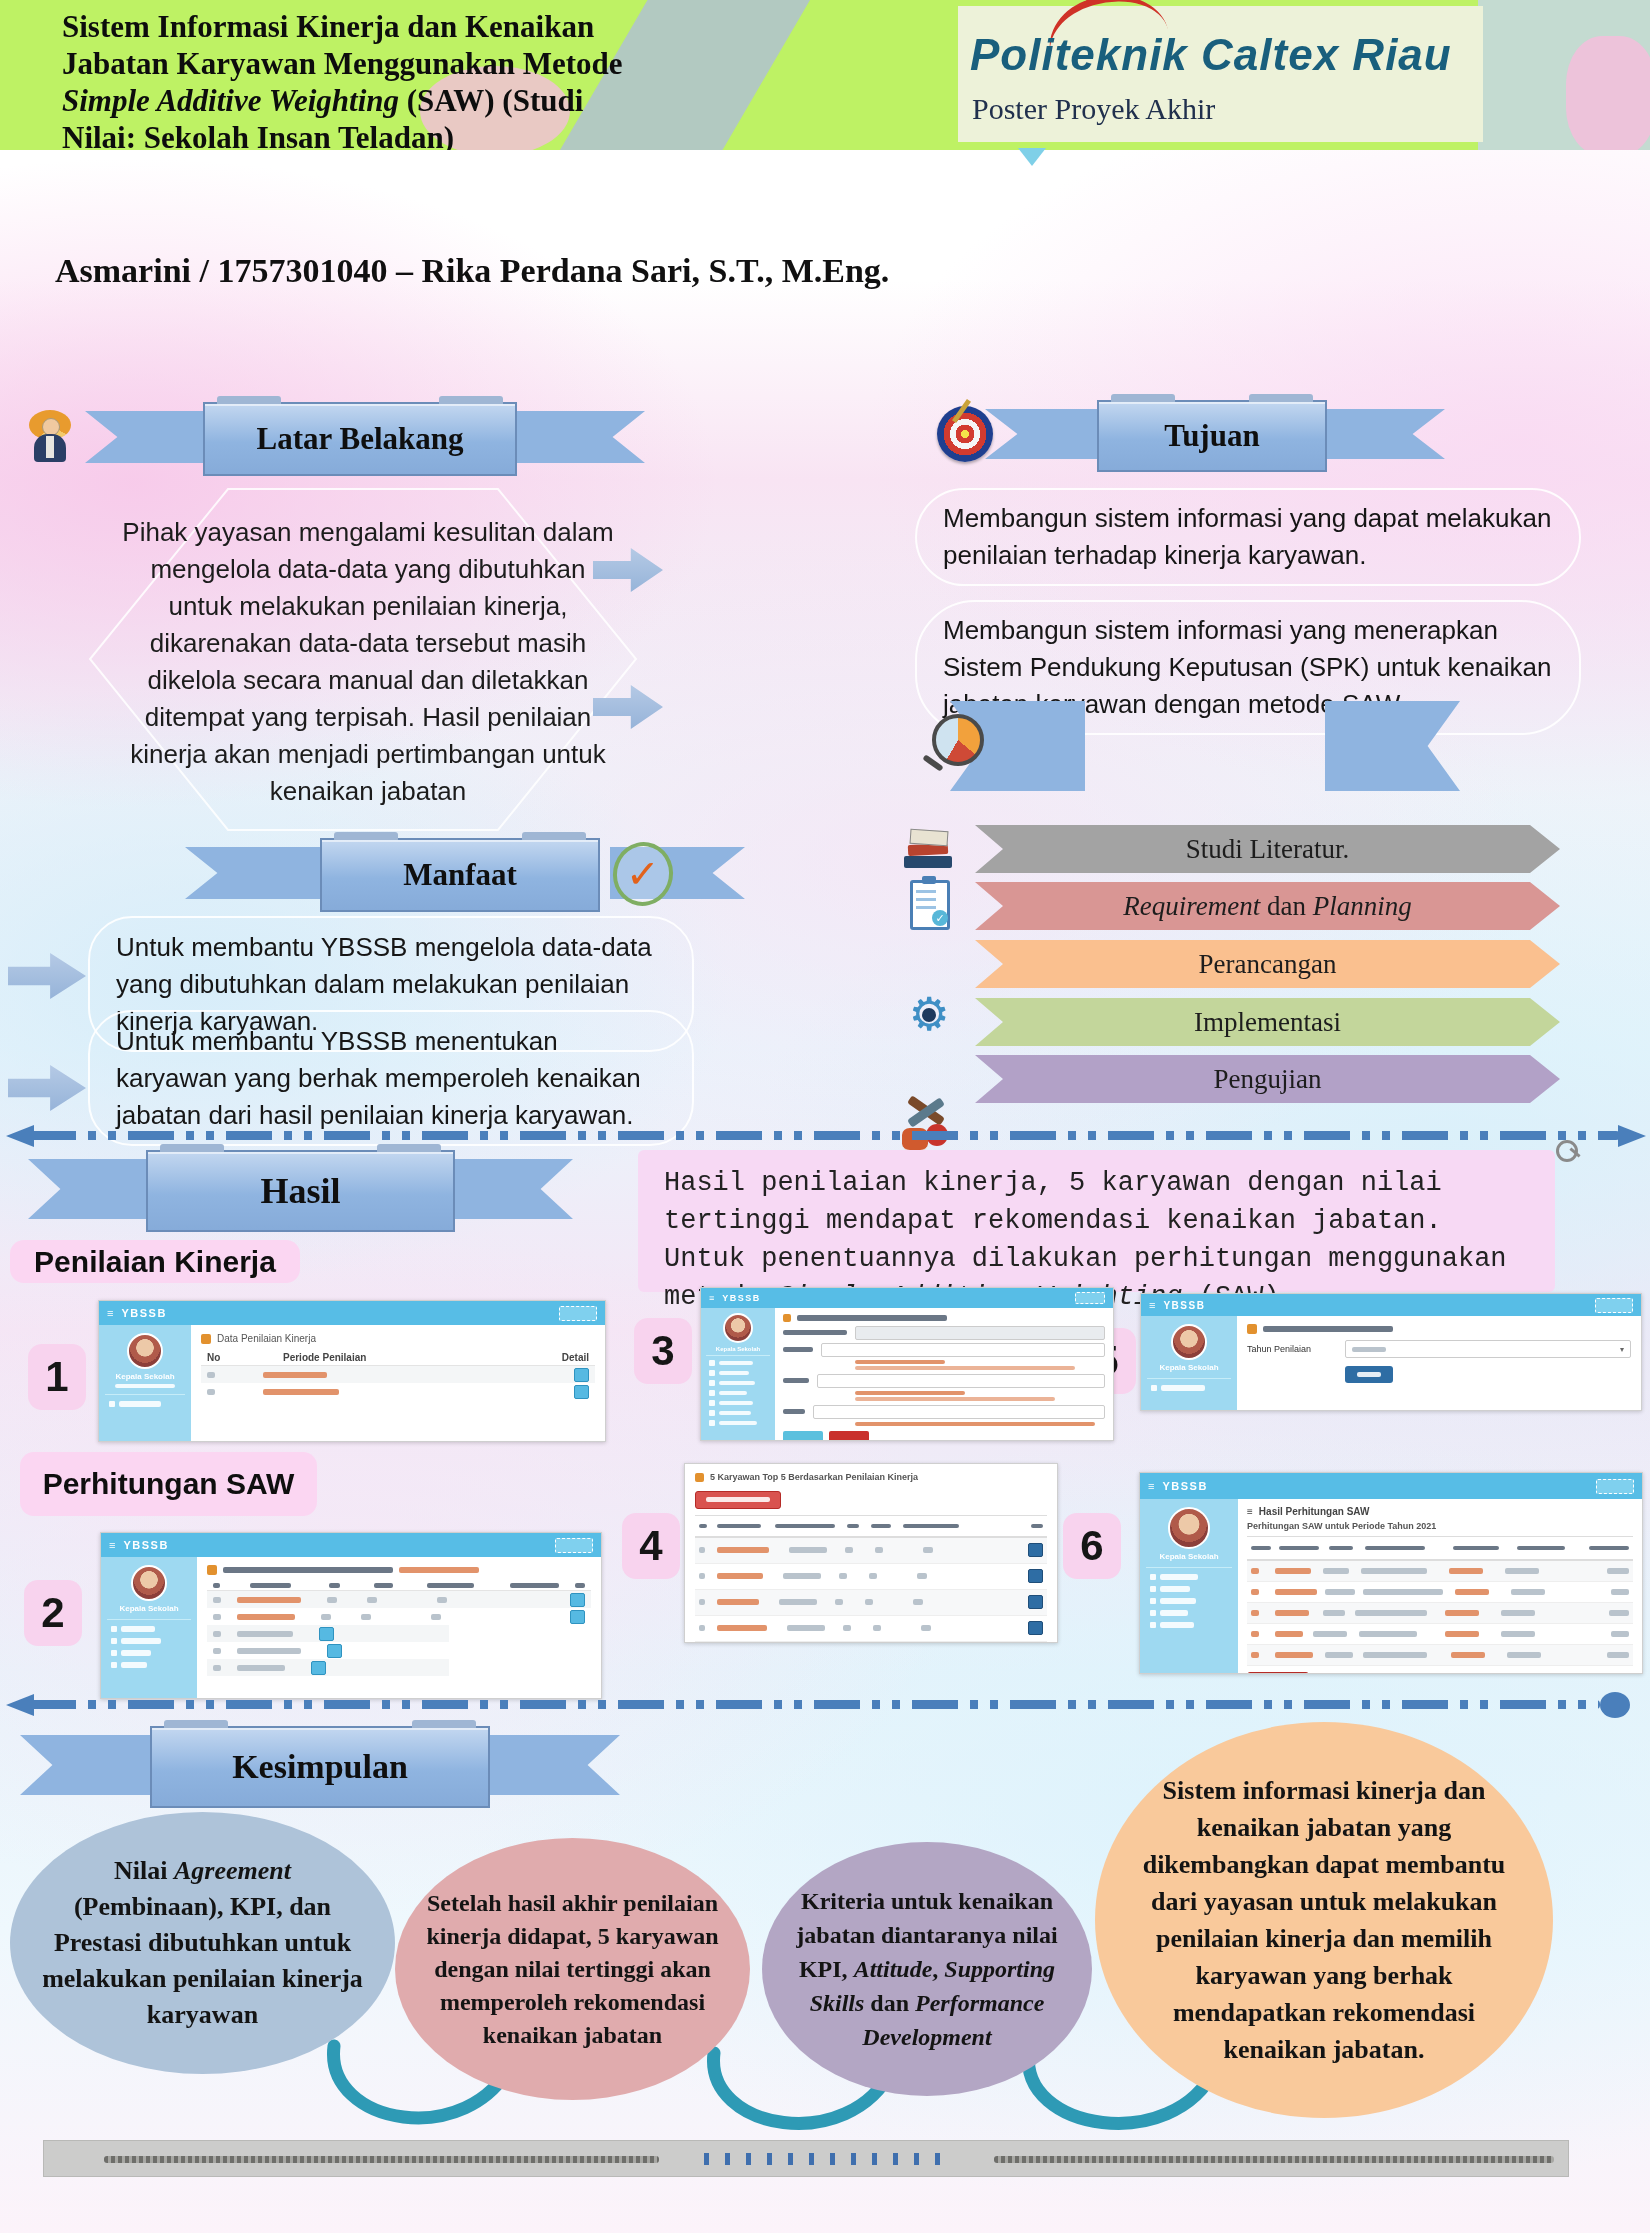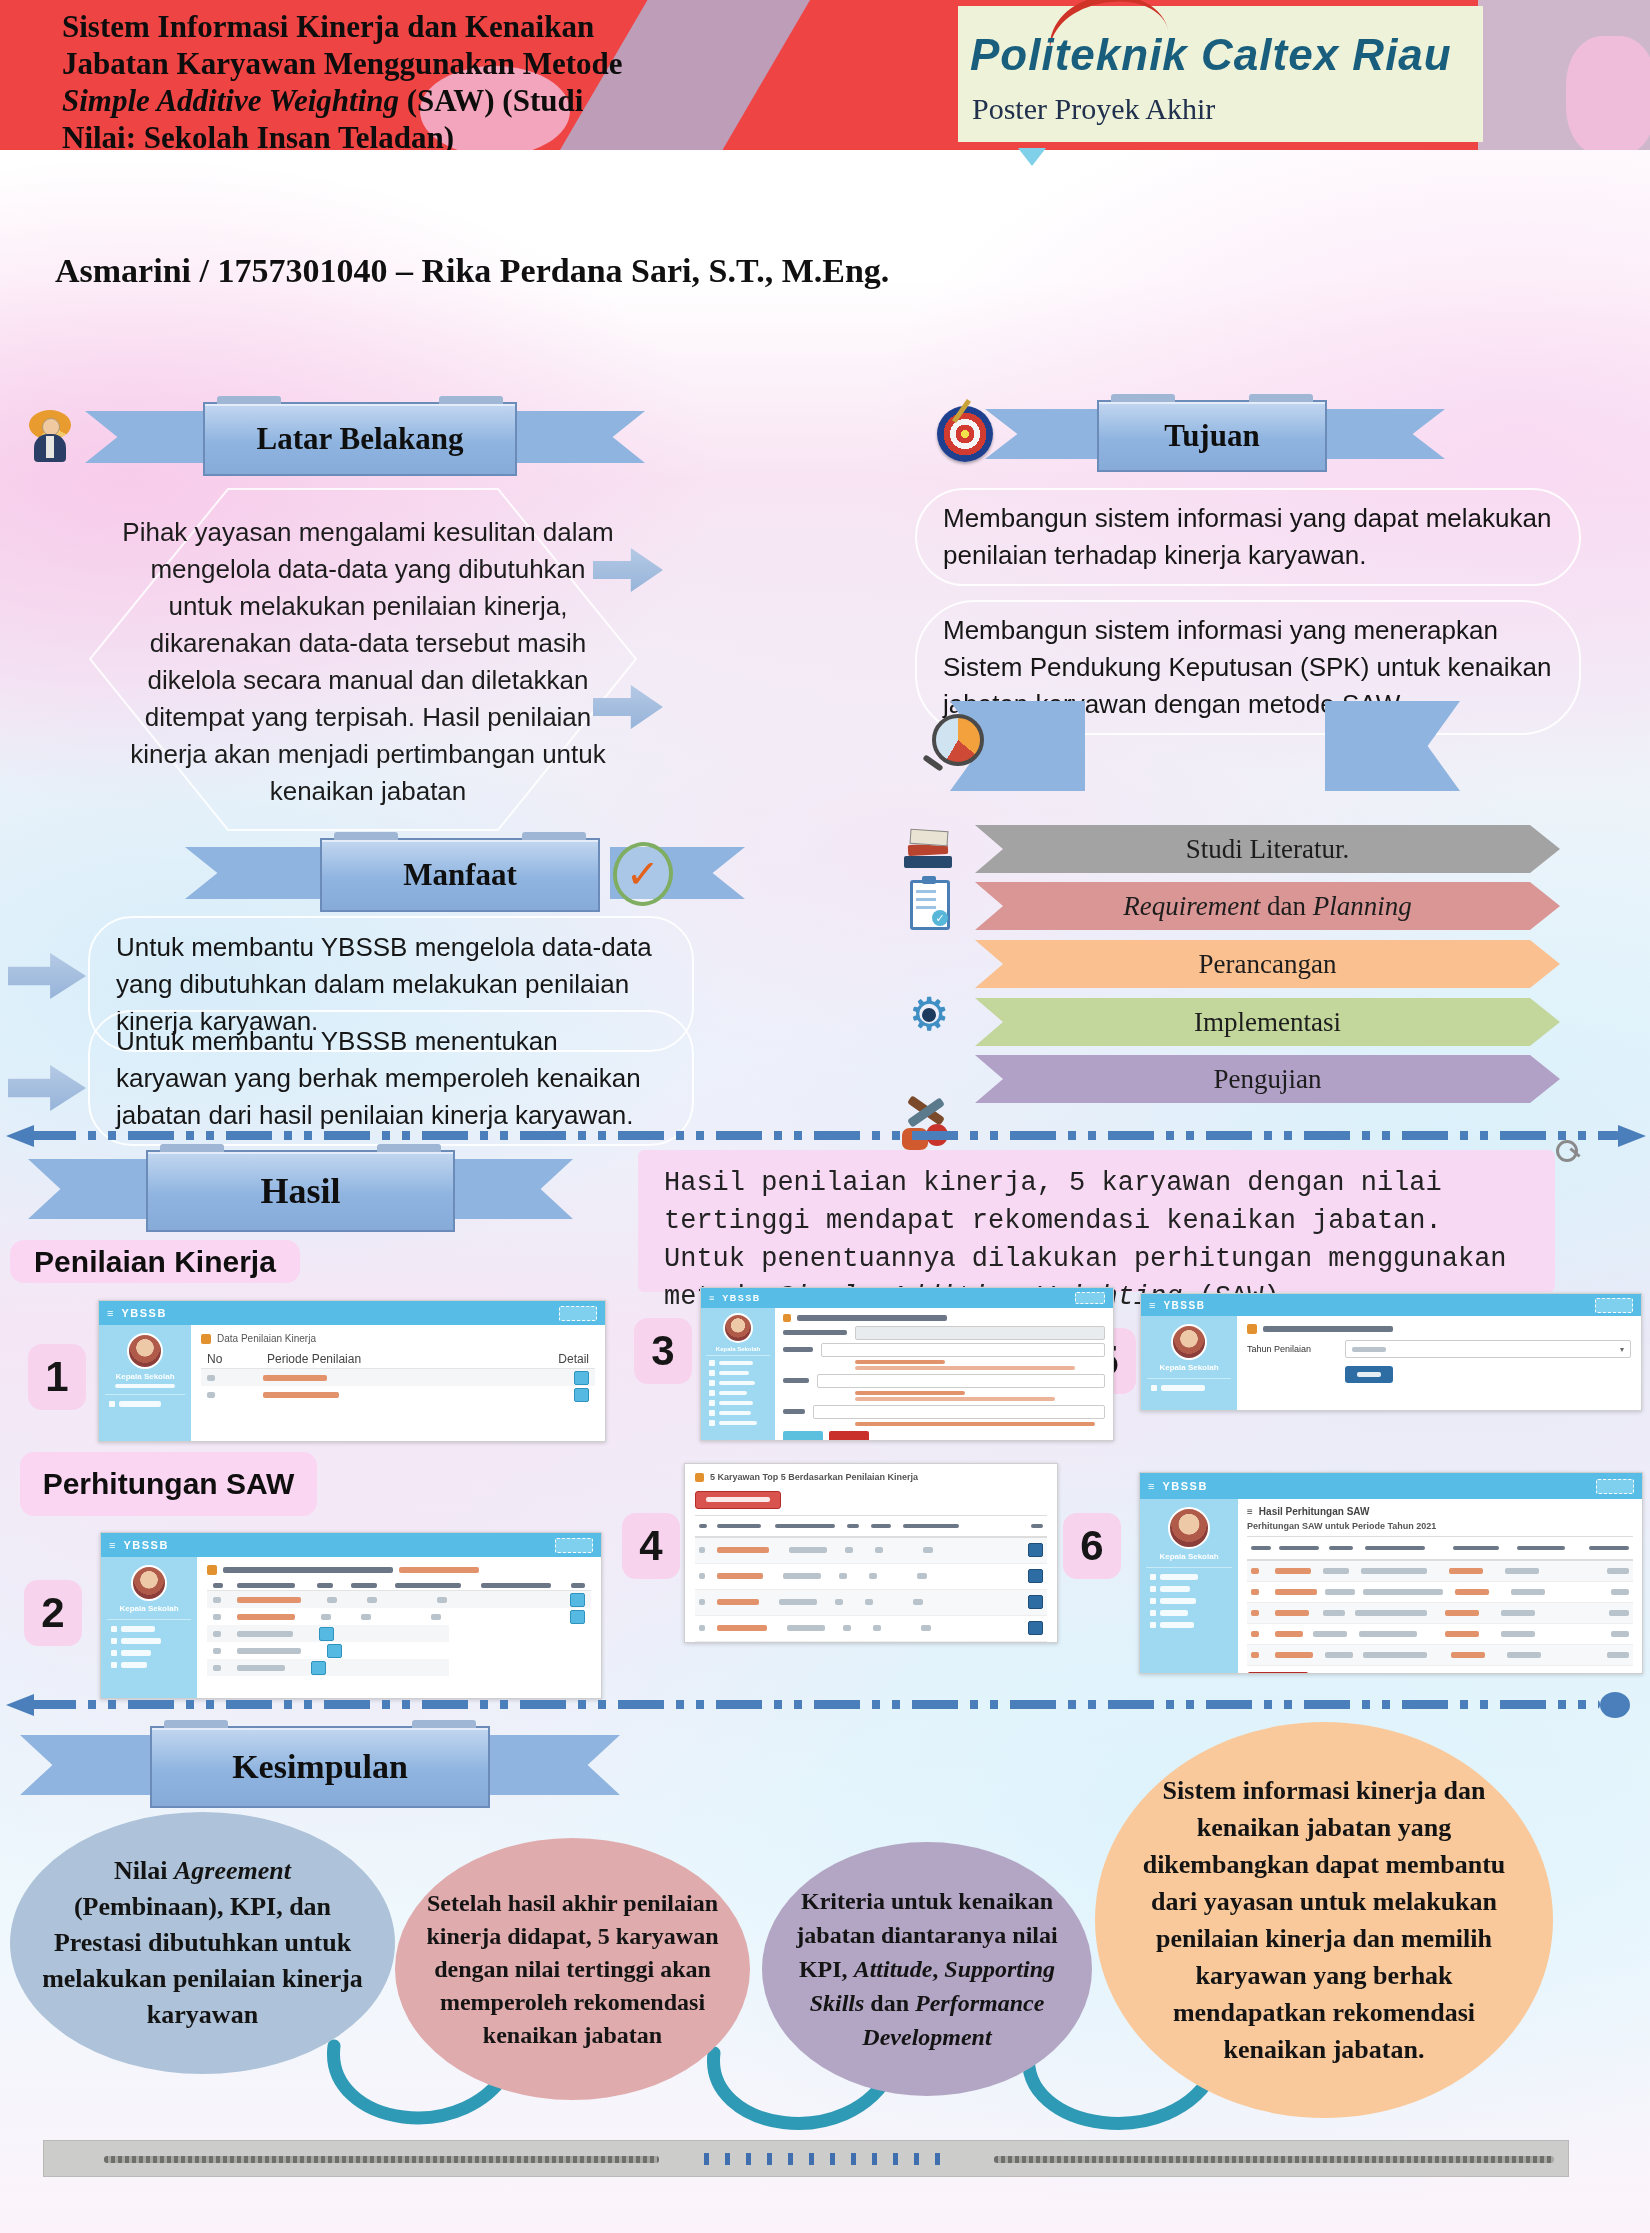--- a/index.html
+++ b/index.html
@@ -13,21 +13,21 @@
       radial-gradient(900px 500px at 8% 16%, rgba(247,199,233,.85), transparent 65%),
       radial-gradient(1000px 560px at 92% 14%, rgba(249,216,242,.8), transparent 65%),
       radial-gradient(820px 460px at 12% 40%, rgba(213,236,249,.9), transparent 65%),
       radial-gradient(900px 480px at 55% 34%, rgba(250,223,243,.55), transparent 70%),
       radial-gradient(1000px 520px at 88% 48%, rgba(214,240,250,.8), transparent 70%),
       radial-gradient(900px 500px at 20% 68%, rgba(250,228,245,.6), transparent 70%),
       radial-gradient(1100px 560px at 75% 80%, rgba(219,242,252,.85), transparent 70%),
       linear-gradient(180deg,#ffffff 0 130px,#f8e4f3 330px,#eef3f9 620px,#e9f5fc 900px,
                       #f4e6f5 1180px,#e7f4fb 1520px,#eff8fd 1780px,#fcf3fa 100%);}
   
-  .hd{position:absolute;left:0;top:0;width:1650px;height:150px;background:#ef4444;overflow:hidden;}
+  .hd{position:absolute;left:0;top:0;width:1650px;height:150px;background:#bef264;overflow:hidden;}
   .hdec1{position:absolute;left:560px;top:0;width:250px;height:150px;background:#aebbe0;opacity:.75;
          clip-path:polygon(35% 0,100% 0,65% 100%,0 100%);}
   .hdec2{position:absolute;left:420px;top:66px;width:150px;height:90px;border-radius:50%;background:rgba(244,190,220,.8);}
   .hdec3{position:absolute;left:1478px;top:0;width:172px;height:150px;background:#c6d4ec;opacity:.8;}
   .hdec4{position:absolute;left:1566px;top:36px;width:90px;height:120px;border-radius:40%;background:rgba(244,190,220,.85);}
   .hd-title{position:absolute;left:62px;top:8px;width:880px;font-weight:bold;font-size:31px;line-height:37px;color:#0d0d0d;}
   .logo{position:absolute;left:958px;top:6px;width:525px;height:136px;background:#edf2d9;}
   .swoosh{position:absolute;left:86px;top:-10px;width:120px;height:48px;border-top:7px solid #cf3227;
           border-radius:50% 60% 0 0/90% 100% 0 0;transform:rotate(-16deg);}
   .logo-t{position:absolute;left:12px;top:24px;font-size:44px;font-weight:bold;font-style:italic;
@@ -133,21 +133,21 @@
   .wuname{color:#fff;font-size:8px;text-align:center;font-weight:bold;}
   .wsep{border-top:1px solid #c6ecf8;margin:6px 6px;}
   .wmi{display:flex;align-items:center;gap:4px;margin:6px 10px;}
   .wmi::before{content:"";width:6px;height:6px;background:rgba(255,255,255,.9);border-radius:1px;}
   .bar{display:inline-block;background:#b9c3cc;height:6px;border-radius:2px;vertical-align:middle;}
   .bar.dark{background:#6b7786;} .bar.light{background:rgba(255,255,255,.88);} .bar.orange{background:#e2936b;}
   .wmain{position:absolute;left:92px;top:24px;right:0;bottom:0;background:#fff;padding:8px 10px;box-sizing:border-box;}
   .wmain.full{left:0;top:0;}
   .wtitle{display:flex;align-items:center;gap:6px;font-size:10px;color:#555;margin-bottom:6px;}
   .wti{width:10px;height:10px;background:#e2912e;border-radius:2px;}
-  .wth{display:flex;align-items:center;font-size:12px;font-weight:normal;color:#444;padding:2px 6px;border-bottom:1px solid #e4e4e4;}
+  .wth{display:flex;align-items:center;font-size:10px;font-weight:bold;color:#444;padding:2px 6px;border-bottom:1px solid #e4e4e4;gap:16px;}
   .wtr{display:flex;align-items:center;height:17px;padding:0 6px;}
   .wtr.zebra{background:#f4f6f7;}
   .wibtn{width:13px;height:12px;background:#56b9e2;border:1px solid #2f93c0;border-radius:2px;margin-left:auto;}
   .wibtn.mid{margin-left:26px;}
   .wibtn.navy{background:#2e6da4;border-color:#1f4e79;}
   .f3{display:flex;align-items:flex-start;gap:8px;margin-bottom:3px;}
   .finput{flex:1;height:12px;border:1px solid #ccc;border-radius:2px;background:#fff;}
   .finput.gray{background:#e9ecef;}
   .fhelp{margin:2px 0 4px 72px;display:flex;flex-direction:column;gap:2px;}
   .btn3{display:inline-block;width:40px;height:13px;border-radius:2px;margin-right:6px;}

